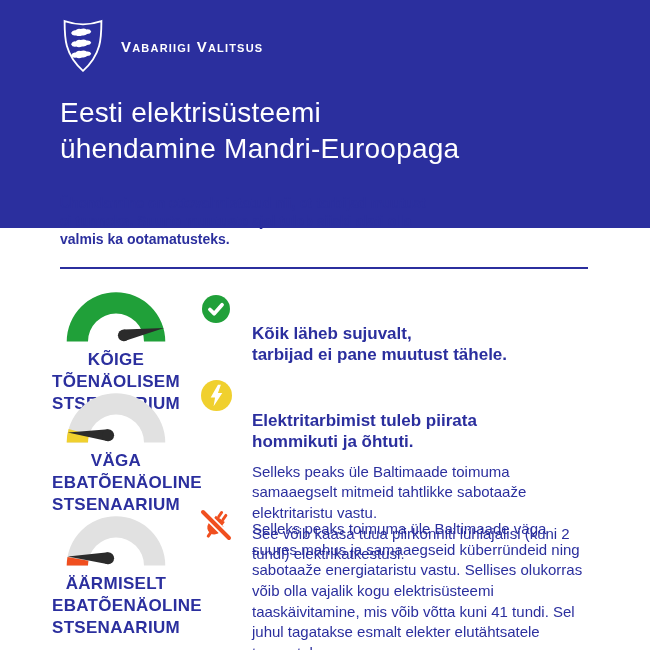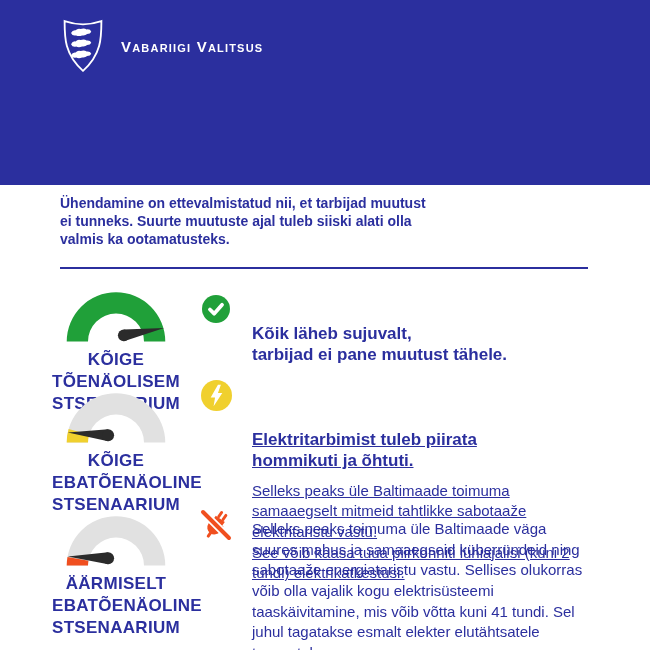--- a/index.html
+++ b/index.html
@@ -1,21 +1,21 @@
 <!DOCTYPE html>
 <html><head>
 <meta charset="utf-8">
 <style>
   html,body{margin:0;padding:0;}
   body{
     width:650px;height:650px;position:relative;background:#ffffff;
     font-family:"Liberation Sans", sans-serif;overflow:hidden;
   }
   .header{
-    position:absolute;top:0;left:0;width:650px;height:185px;
+    position:absolute;top:0;left:0;width:650px;height:228px;
     background:#2B2F9E;
   }
   .logo-row{
     position:absolute;top:18px;left:60px;display:flex;align-items:center;gap:15px;
   }
   .org-name{
     color:#ffffff;font-size:15px;font-weight:700;letter-spacing:1.2px;
     font-variant:small-caps;
   }
   .page-title{
@@ -58,20 +58,22 @@
       <defs>
         <path id="lion" d="M12,16 q1.5,-3.5 5,-3 q2,-2.5 5.5,-1.5 q3.5,-1.5 6.5,0.5 q4,-0.5 5,2.5 q-1,2.5 -4.5,2.5 q-2,2 -5.5,1.5 q-3.5,1.5 -6.5,0 q-4,1 -5.5,-2.5 Z"></path>
       </defs>
       <path d="M5,3 C18,7.5 32,7.5 45,3 C45,21 45,39 25,57 C5,39 5,21 5,3 Z" fill="none" stroke="#ffffff" stroke-width="2"></path>
       <use href="#lion" fill="#ffffff"></use>
       <use href="#lion" y="12" fill="#ffffff"></use>
       <use href="#lion" y="24" fill="#ffffff"></use>
     </svg>
     <div class="org-name">Vabariigi Valitsus</div>
   </div>
+  <div class="page-title">Eesti elektrisüsteemi
+ühendamine Mandri-Euroopaga</div>
 </div>
 
 <div class="intro">Ühendamine on ettevalmistatud nii, et tarbijad muutust
 ei tunneks. Suurte muutuste ajal tuleb siiski alati olla
 valmis ka ootamatusteks.</div>
 <div class="rule"></div>
 
 <div class="gauge-block" style="top:281px;">
   <svg width="112" height="65" viewBox="0 0 100 58">
     <path d="M6,54 A44,44 0 0 1 94,54 L75,54 A25,25 0 0 0 25,54 Z" fill="#20A039"></path>
@@ -92,30 +94,30 @@
 tarbijad ei pane muutust tähele.</div>
 </div>
 
 <div class="gauge-block" style="top:382px;">
   <svg width="112" height="65" viewBox="0 0 100 58">
     <path d="M6,54 A44,44 0 0 1 94,54 L75,54 A25,25 0 0 0 25,54 Z" fill="#E1E1E1"></path>
     <path d="M6,54 A44,44 0 0 1 7.7,41.9 L26,47.1 A25,25 0 0 0 25,54 Z" fill="#F0D02E"></path>
     <path d="M7,45 L43,42.2 L43,52.8 Z" fill="#2B2B2B"></path>
     <circle cx="43" cy="47.5" r="5.3" fill="#2B2B2B"></circle>
   </svg>
-  <div class="gauge-label">KÕIGE EBATÕENÄOLINE
+  <div class="gauge-label">VÄGA EBATÕENÄOLINE
 STSENAARIUM</div>
 </div>
 <div class="scn-icon" style="top:380px;left:201px;">
   <svg width="31" height="31" viewBox="0 0 32 32">
     <circle cx="16" cy="16" r="16" fill="#F0D02E"></circle>
     <path d="M17.5,5 L10,18 L14.5,18 L13,27 L22,13.5 L17.5,13.5 L20.5,5 Z" fill="#ffffff"></path>
   </svg>
 </div>
-<div class="scn-text" style="top:398px;text-decoration:underline;">
+<div class="scn-text" style="top:379px;">
   <div class="scn-heading">Elektritarbimist tuleb piirata
 hommikuti ja õhtuti.</div>
   <div class="scn-body">Selleks peaks üle Baltimaade toimuma samaaegselt mitmeid tahtlikke sabotaaže elektritaristu vastu.
 See võib kaasa tuua piirkonniti lühiajalisi (kuni 2 tundi) elektrikatkestusi.</div>
 </div>
 
 <div class="gauge-block" style="top:505px;text-align:center;">
   <svg width="112" height="65" viewBox="0 0 100 58">
     <path d="M6,54 A44,44 0 0 1 94,54 L75,54 A25,25 0 0 0 25,54 Z" fill="#E1E1E1"></path>
     <path d="M6,54 A44,44 0 0 1 6.7,46.4 L25.4,49.7 A25,25 0 0 0 25,54 Z" fill="#F04F1F"></path>

